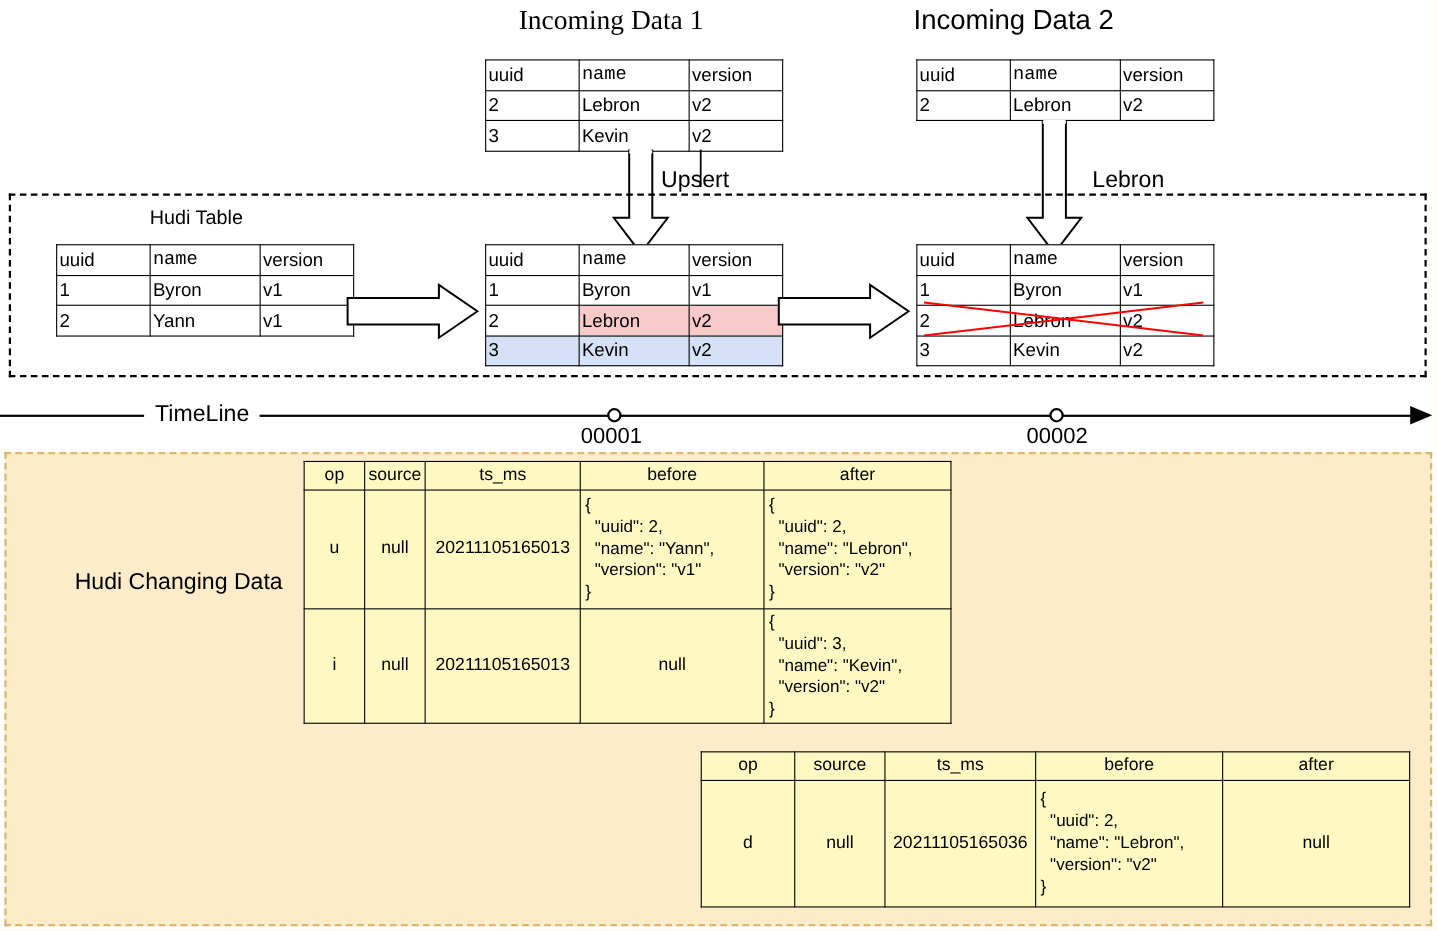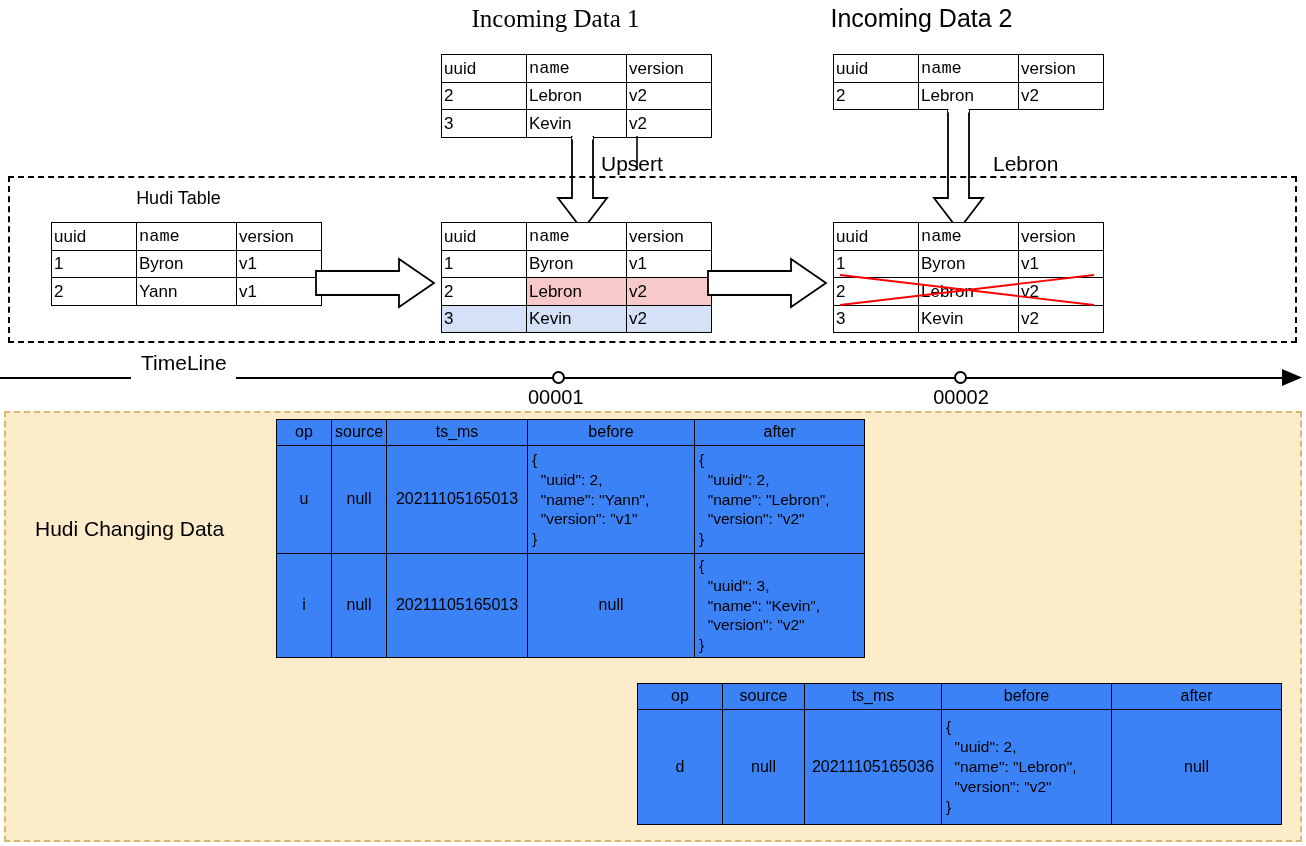--- a/index.html
+++ b/index.html
@@ -51,21 +51,21 @@
   .col-uuid { width:85px; }
   .col-name { width:100px;font-family:Liberation Mono, monospace; }
   .col-version { width:85px; }
   td.hl-pink { background:#f7c9c9; }
   td.hl-blue { background:#d4e1f6; }
 
   
   table.cdc {
     border-collapse:collapse;
     table-layout:fixed;
-    background:#3b82f6;
+    background:#fef9c3;
   }
   table.cdc td, table.cdc th {
     border:1.6px solid #000000;
     font-size:16px;
     padding:0 3px;
     line-height:1.28;
     font-weight:normal;
   }
   table.cdc th { text-align:center; height:26px; }
   table.cdc td { text-align:center; vertical-align:middle; }
@@ -238,37 +238,37 @@
 </tbody>
   </table>
 
 <svg class="abs" style="left:840px; top:272px;" width="254" height="36" viewBox="0 0 254 36">
   <line x1="0" y1="3" x2="254" y2="33" stroke="#ff0000" stroke-width="1.8"></line>
   <line x1="0" y1="33" x2="254" y2="3" stroke="#ff0000" stroke-width="1.8"></line>
 </svg>
 
 <div class="abs" id="timeline-line-left" style="left:0px; top:377px; width:131px;"></div>
 
-<div class="abs plain-label" style="left:141px; top:352px;">TimeLine</div>
+<div class="abs plain-label" style="left:141px; top:366px;">TimeLine</div>
 
 <div class="abs" id="timeline-line-right" style="left:236px; top:377px; width:1052px;"></div>
 
 <svg class="abs" style="left:1282px; top:369px;" width="22" height="17" viewBox="0 0 22 17">
   <path d="M0 0 L20 8.5 L0 17 Z" fill="#000000"></path>
 </svg>
 
 <div class="abs tl-dot" style="left:552px; top:371px;"></div>
 <div class="abs tl-label" style="left:528px; top:386px; width:62px; text-align:left;">00001</div>
 
 <div class="abs tl-dot" style="left:954px; top:371px;"></div>
 <div class="abs tl-label" style="left:930px; top:386px; width:62px; text-align:center;">00002</div>
 
 <div class="abs" id="cdc-region"></div>
 
-<div class="abs plain-label" style="left:35px; top:518px; width:210px; text-align:left;">Hudi Changing Data</div>
+<div class="abs plain-label" style="left:47px; top:518px; width:210px; text-align:right;">Hudi Changing Data</div>
 
 <table class="cdc abs" style="left:276px; top:419px;">
   <tbody>
       <tr>
     <th style="width:55px;">op</th>
     <th style="width:55px;">source</th>
     <th style="width:141px;">ts_ms</th>
     <th style="width:167px;">before</th>
     <th style="width:170px;">after</th>
   </tr>

